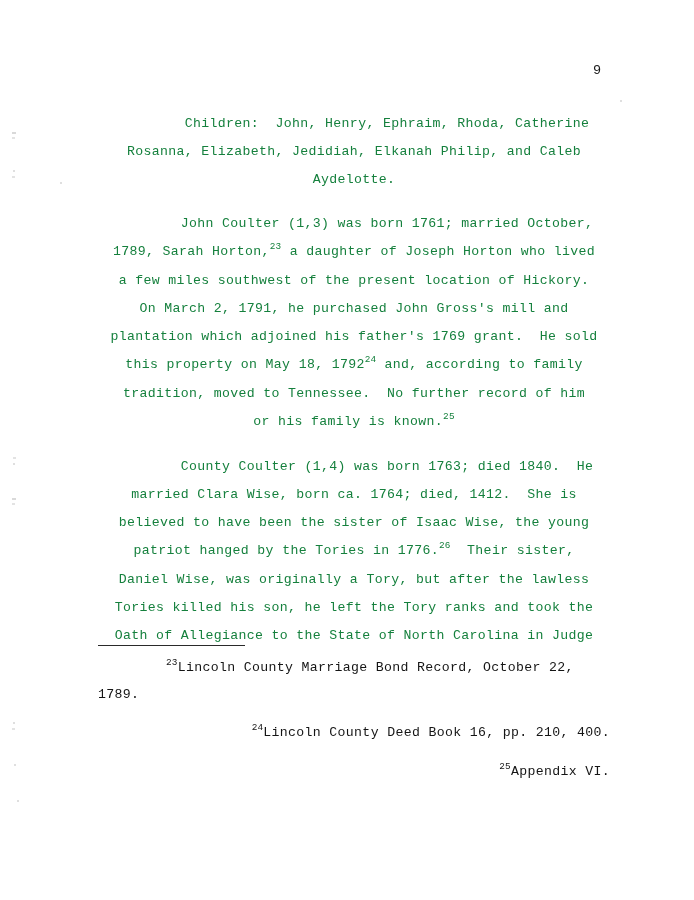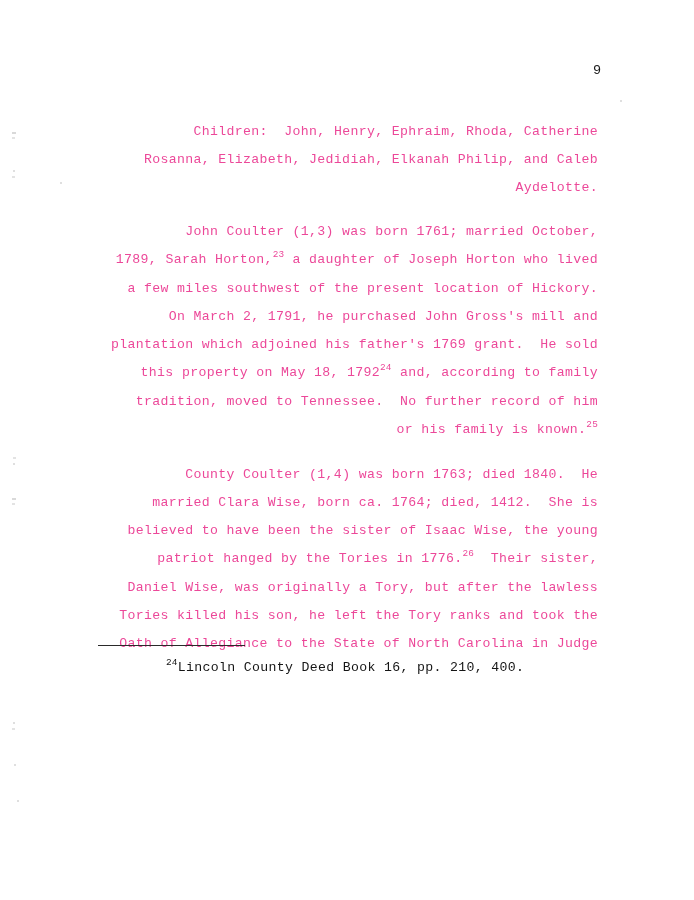--- a/index.html
+++ b/index.html
@@ -44,24 +44,24 @@
     position: absolute;
     left: 98px;
     top: 106px;
     width: 512px;
   }
 
   .para {
     font-size: 13.2px;
     line-height: 28px;
     letter-spacing: 0.34px;
-    color: #ec4899;
+    color: #15803d;
     white-space: pre-wrap;
-    margin: 12px;
-    text-align: right;
+    margin: 4px;
+    text-align: center;
     word-spacing: 0px;
   }
   .para + .para {
     margin-top: 16px;
   }
 
   .u {
     text-underline-offset: 2px;
     text-decoration-thickness: 1px;
   }
@@ -92,21 +92,22 @@
   .footnote {
     font-size: 13.2px;
     line-height: 26px;
     letter-spacing: 0.34px;
     color: #151515;
     white-space: pre-wrap;
     margin: 0;
     text-indent: 68px;
   }
   .footnote + .footnote {
-    margin-top: 3px;
+    margin-top: 12px;
+    text-align: right;
   }
   .footnote sup {
     font-size: 9.4px;
     top: -6px;
   }
 
   
   .speck {
     position: absolute;
     background: #b9b9b9;
@@ -139,21 +140,24 @@
 married Clara Wise, born ca. 1764; died, 1412.  She is
 believed to have been the sister of Isaac Wise, the young
 patriot hanged by the Tories in 1776.</span><sup>26</sup><span>  Their sister,
 Daniel Wise, was originally a Tory, but after the lawless
 Tories killed his son, he left the Tory ranks and took the
 Oath of Allegiance to the State of North Carolina in Judge</span></p>
   </div>
 
   <div class="footnote-area">
     <div class="footnote-rule"></div>
+    <p class="footnote"><sup>23</sup><span>Lincoln County Marriage Bond Record, October 22,
+1789.</span></p>
     <p class="footnote"><sup>24</sup><span>Lincoln County Deed Book 16, pp. 210, 400.</span></p>
+    <p class="footnote"><sup>25</sup><span>Appendix VI.</span></p>
   </div>
 
   <span class="speck sm" style="left:12px;  top:132px;"></span>
   <span class="speck xs" style="left:12px;  top:137px;"></span>
   <span class="speck dot" style="left:13px;  top:170px;"></span>
   <span class="speck xs" style="left:12px;  top:176px;"></span>
   <span class="speck dot" style="left:60px;  top:182px;"></span>
   <span class="speck xs" style="left:13px;  top:457px;"></span>
   <span class="speck dot" style="left:13px;  top:463px;"></span>
   <span class="speck sm" style="left:12px;  top:498px;"></span>

